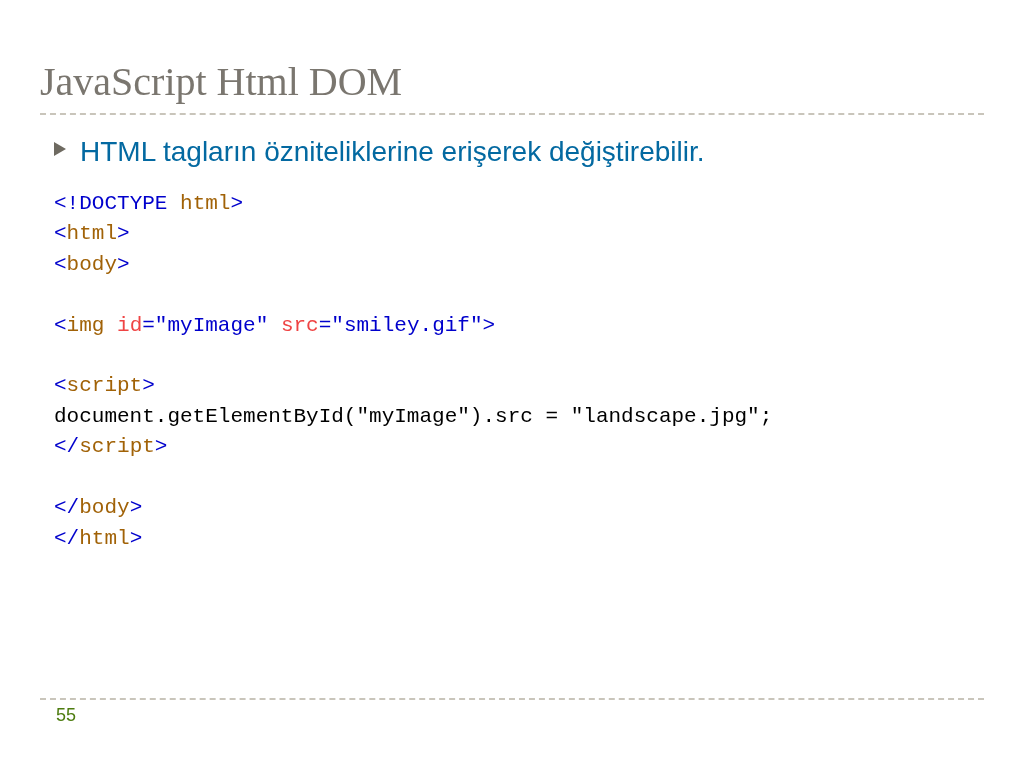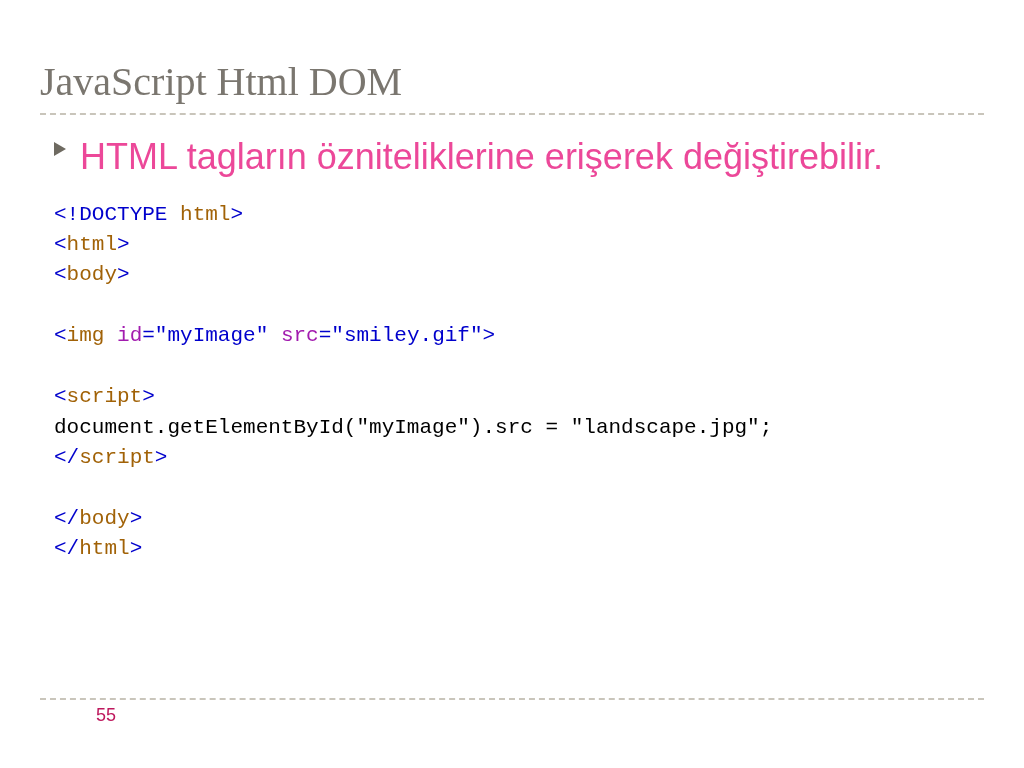--- a/index.html
+++ b/index.html
@@ -33,42 +33,41 @@
     display: flex;
     align-items: flex-start;
     gap: 14px;
     margin: 10px 0 18px 14px;
   }
   .bullet-icon {
     flex: 0 0 auto;
     margin-top: 9px;
   }
   .bullet-text {
-    font-size: 36px;
-    color: #ec4899;
+    font-size: 28px;
+    color: #0369a1;
     line-height: 1.35;
   }
   .code-block {
     font-family: Consolas, "Courier New", monospace;
     font-size: 21px;
     line-height: 1.45;
     color: #000;
     white-space: pre;
     margin-left: 14px;
   }
   .k-blue   { color: #0000cc; }
   .k-brown  { color: #a16207; }
-  .k-red    { color: #a21caf; }
+  .k-red    { color: #ef4444; }
   .page-num {
     position: absolute;
     left: 56px;
     bottom: 42px;
     font-size: 18px;
-    color: #be185d;
-    margin-left: 40px;
+    color: #4d7c0f;
   }
   .bottom-rule {
     position: absolute;
     left: 40px;
     right: 40px;
     bottom: 68px;
     border: none;
     border-top: 2px dashed #c9c5bb;
   }
 </style>

